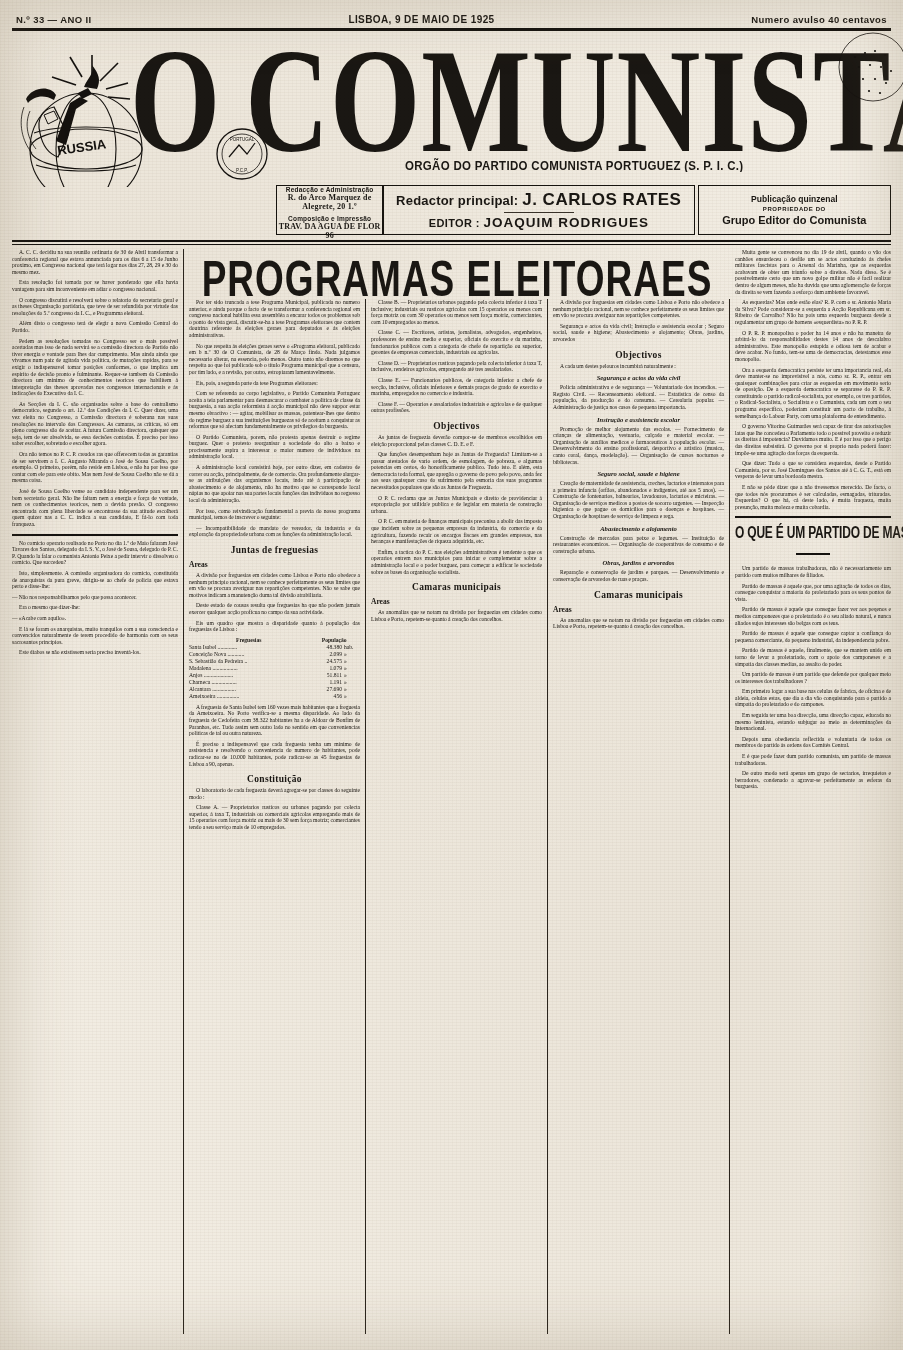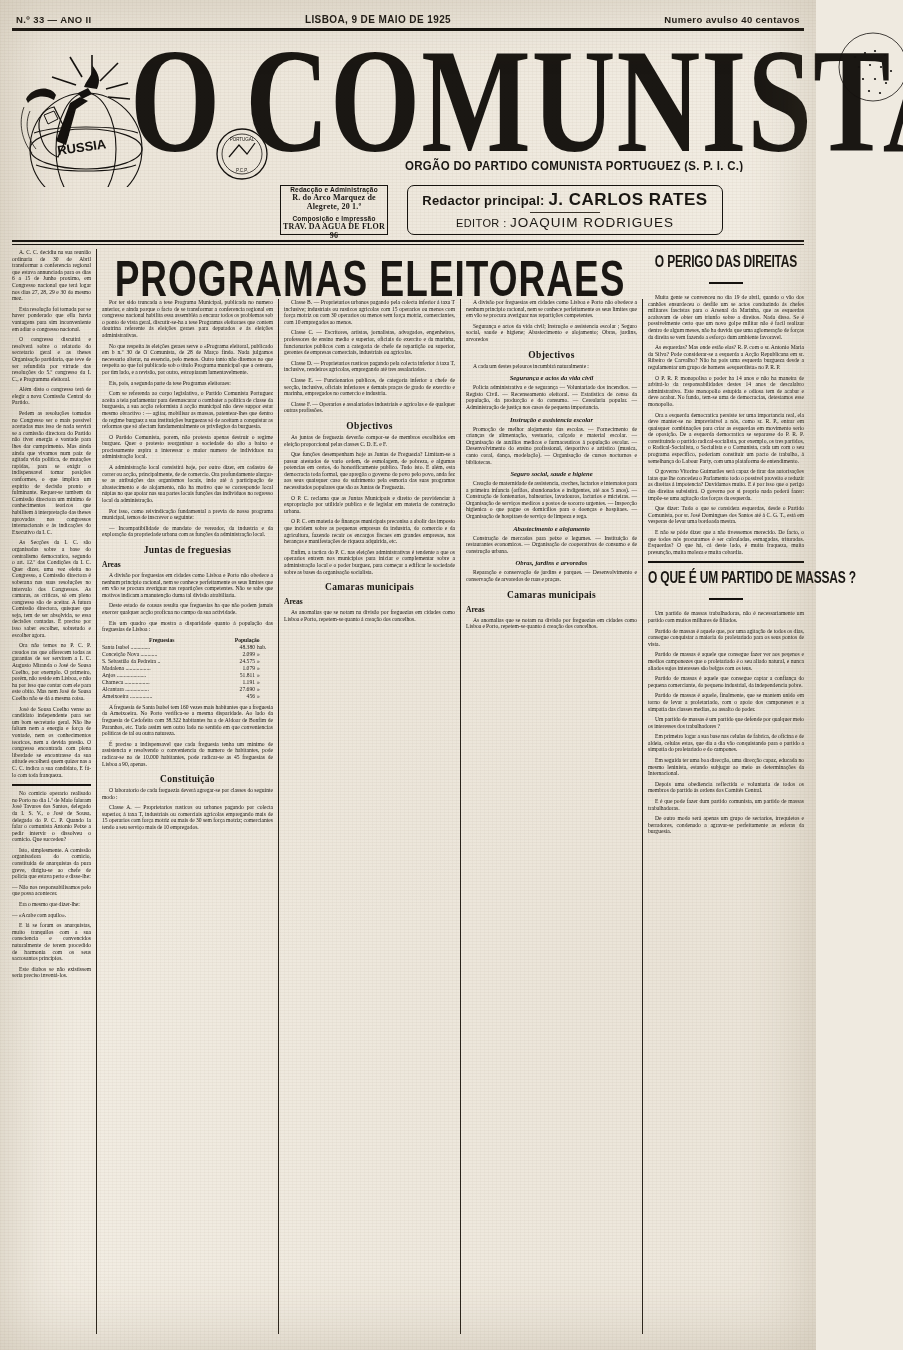--- a/index.html
+++ b/index.html
@@ -5,21 +5,21 @@
   html,body{margin:0;padding:0;}
   body{
     width:903px;height:1350px;
     background:#efeae0;
     font-family:"Liberation Serif", serif;
     color:#1a1713;
     overflow:hidden;
     position:relative;
   }
   .page{
-    position:relative;width:816px;height:1350px;
+    position:relative;width:903px;height:1350px;
     box-sizing:border-box;
     padding:14px 10px 6px 10px;
     background:
       radial-gradient(circle at 18% 22%, rgba(170,150,120,.10), transparent 55%),
       radial-gradient(circle at 82% 70%, rgba(160,140,110,.10), transparent 60%),
       #f2ede3;
   }
   
   .topbar{display:flex;justify-content:space-between;align-items:flex-end;
     font-family:"Liberation Sans", sans-serif;font-weight:bold;font-size:9.5px;
@@ -49,28 +49,28 @@
   
   .engraving{position:absolute;left:8px;top:6px;width:250px;height:150px;}
   .seal{position:absolute;left:205px;top:96px;width:54px;height:54px;}
   .sunburst{position:absolute;left:805px;top:-2px;width:95px;height:95px;}
   
   .infostrip{display:flex;margin:4px 2px 0 2px;height:50px;}
   .infostrip .spacer{width:268px;}
   .ibox{border:1px solid #17140f;box-sizing:border-box;display:flex;
     flex-direction:column;justify-content:center;align-items:center;text-align:center;}
   .ibox.b1{width:108px;font-family:"Liberation Serif",serif;justify-content:space-between;}
-  .ibox.b2{width:316px;margin-left:19px;border-radius:7px;}
+  .ibox.b2{width:316px;margin-left:0;}
   .ibox.b3{width:196px;margin-left:3px;}
   .tiny{font-size:6.5px;font-weight:bold;font-family:"Liberation Sans",sans-serif;letter-spacing:.2px;}
   .small-b{font-size:8px;font-weight:bold;font-family:"Liberation Serif",serif;letter-spacing:.2px;}
   .ibox .hair{width:34px;height:1px;background:#3a332a;margin:2px 0;}
   .red-line{font-family:"Liberation Sans",sans-serif;font-size:13px;font-weight:bold;letter-spacing:.2px;}
   .red-line .nm{font-size:17px;letter-spacing:.5px;}
-  .ed-line{font-family:"Liberation Sans",sans-serif;font-size:11px;font-weight:normal;letter-spacing:.4px;}
+  .ed-line{font-family:"Liberation Sans",sans-serif;font-size:11px;font-weight:bold;letter-spacing:.4px;}
   .ed-line .nm{font-size:13.5px;letter-spacing:1px;}
   .b3 .l1{font-family:"Liberation Sans",sans-serif;font-size:8.5px;font-weight:bold;}
   .b3 .l2{font-family:"Liberation Sans",sans-serif;font-size:6px;font-weight:bold;letter-spacing:.6px;margin:2px 0;}
   .b3 .l3{font-family:"Liberation Sans",sans-serif;font-size:11px;font-weight:bold;}
   
   .rule-dbl{border-top:2px solid #15120f;border-bottom:1px solid #15120f;height:2px;margin:5px 2px 0 2px;}
   .content{display:flex;margin-top:4px;height:1085px;padding:0 2px;}
   .col{box-sizing:border-box;}
   .c1{width:176px;padding-right:5px;border-right:1px solid #2a241c;}
   .c2{width:182px;padding:0 5px;border-right:1px solid #2a241c;}
@@ -241,20 +241,25 @@
         <span>Redactor principal:</span>
         <span class="nm">J. CARLOS RATES</span>
       </div>
       <div class="hair" style="width:70px"></div>
       <div class="ed-line">
         <span>EDITOR :</span>
         <span class="nm">JOAQUIM  RODRIGUES</span>
       </div>
     </div>
 
+    <div class="ibox b3">
+      <div class="l1">Publicação quinzenal</div>
+      <div class="l2">PROPRIEDADE DO</div>
+      <div class="l3">Grupo Editor do Comunista</div>
+    </div>
   </div>
 
   <div class="rule-dbl"></div>
 
   <div class="content">
 
     <div class="col c1">
       <p class="t">A. C. C. decidiu na sua reunião ordinaria de 30 de Abril transformar a conferencia regional que estava annunciada para os dias 6 a 15 de Junho proximo, em Congresso nacional que terá logar nos dias 27, 28, 29 e 30 do mesmo mez.</p>
       <p class="t">Esta resolução foi tomada por se haver ponderado que ella havia vantagens para sim inconveniente em adiar o congresso nacional.</p>
       <p class="t">O congresso discutirá e resolverá sobre o relatorio do secretario geral e as theses Organisação partidaria, que teve de ser refundida por virtude das resoluções do 5.º congresso da I. C., e Programma eleitoral.</p>
@@ -399,24 +404,20 @@
           <p class="t">Reparação e conservação de jardins e parques. — Desenvolvimento e conservação de arvoredos de ruas e praças.</p>
 
           <div class="sub">Camaras municipais</div>
           <div class="sub2">Areas</div>
           <p class="t">As anomalias que se notam na divisão por freguezias em cidades como Lisboa e Porto, repetem-se quanto á creação dos concelhos.</p>
         </div>
       </div>
     </div>
 
     <div class="col c5">
-      <div class="hl-wrap">
-        <div class="hl k3">O PERIGO DAS DIREITAS</div>
-        <span class="hl-dash"></span>
-      </div>
       <p class="t">Muita gente se convenceu no dia 19 de abril, quando o vão dos canhões ensurdeceu o desfile um se actos conduzindo ás chefes militares fascistas para o Arsenal da Marinha, que as esquerdas acabavam de obter um triunfo sobre a direitos. Nada disso. Se é possivelmente certo que um novo golpe militar não é facil realizar dentro de algum meses, não ha duvida que uma aglomeração de forças da direita se vem fazendo a esforço dum ambiente favoravel.</p>
       <p class="t">As esquerdas? Mas onde estão elas? R. P. com o sr. Antonio Maria da Silva? Pode considerar-se a esquerda a Acção Republicana em sr. Ribeiro de Carvalho? Não ha pois uma esquerda burgueza desde a regulamentar um grupo de homens «esquerdista» no P. R. P.</p>
       <p class="t">O P. R. P. monopolisa o poder ha 14 anos e não ha maneira de arbitrá-lo da responsabilidades destes 14 anos de descalabro administrativo. Este monopolio estupida e odiosa tem de acabar e deve acabar. No fundo, tem-se uma de democracias, detestamos esse monopolio.</p>
       <p class="t">Ora a esquerda democratica persiste ter uma importancia real, ela deve manter-se no imprevisivel a nós, como sr. R. P., entrar em quaisquer combinações para criar as esquerdas em movimento serio de oposição. De a esquerda democratica se separasse do P. R. P. constituindo o partido radical-socialista, por exemplo, os tres partidos, o Radical-Socialista, o Socialista e o Comunista, cada um com o seu programa especifico, poderiam constituir um pacto de trabalho, á semelhança do Labour Party, com uma plataforma de entendimento.</p>
       <p class="t">O governo Vitorino Guimarães será capaz de tirar das autorisações latas que lhe concedeu o Parlamento todo o possivel proveito e reduzir as direitas á impotencia? Duvidamos muito. E é por isso que o perigo das direitas subsistirá. O governo por si proprio nada poderá fazer: impõe-se uma agitação das forças da esquerda.</p>
       <p class="t">Que dizer: Tudo o que se considera esquerdas, desde o Partido Comunista, por sr. José Domingues dos Santos até á C. G. T., está em vesperas de levar uma bordoada mestra.</p>
       <p class="t">E não se póde dizer que a não tivessemos merecido. De facto, o que todos nós procuramos é ser calculadas, esmagadas, trituradas. Esquerdas? O que há, cá deste lado, é muita fraqueza, muita presunção, muita moleza e muita cobardia.</p>
 
       <div class="rule-mid"></div>
       <div class="hl-wrap">

